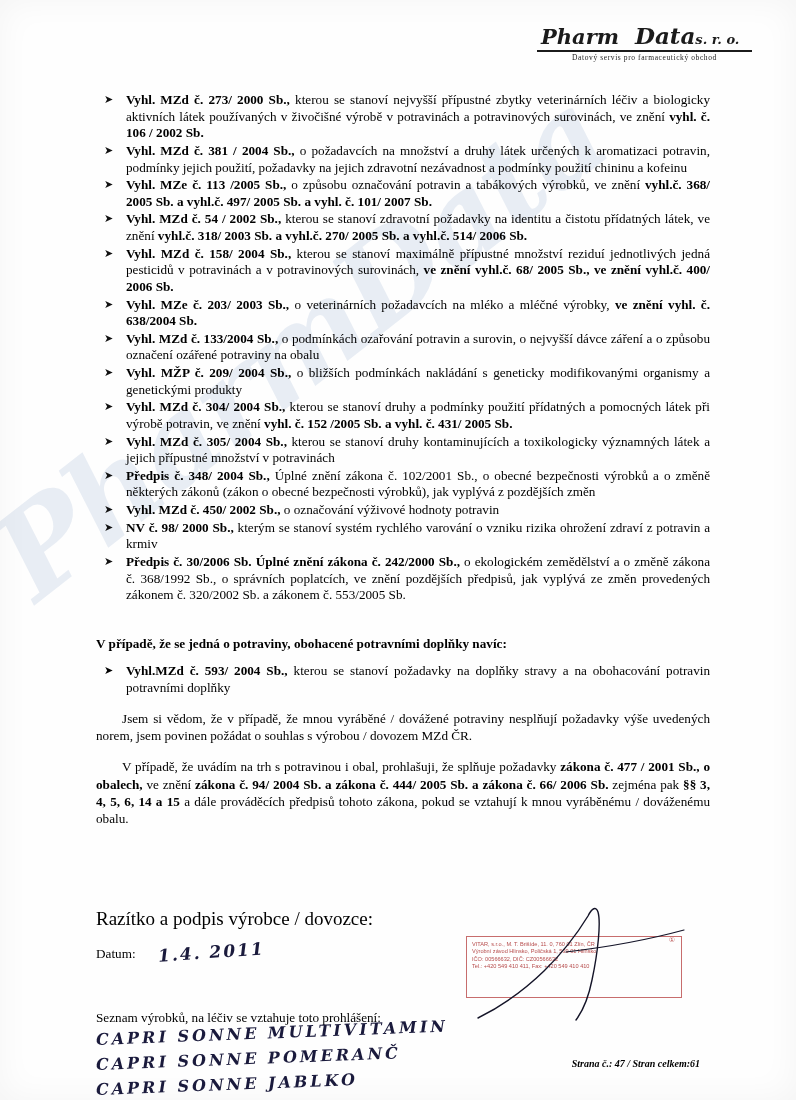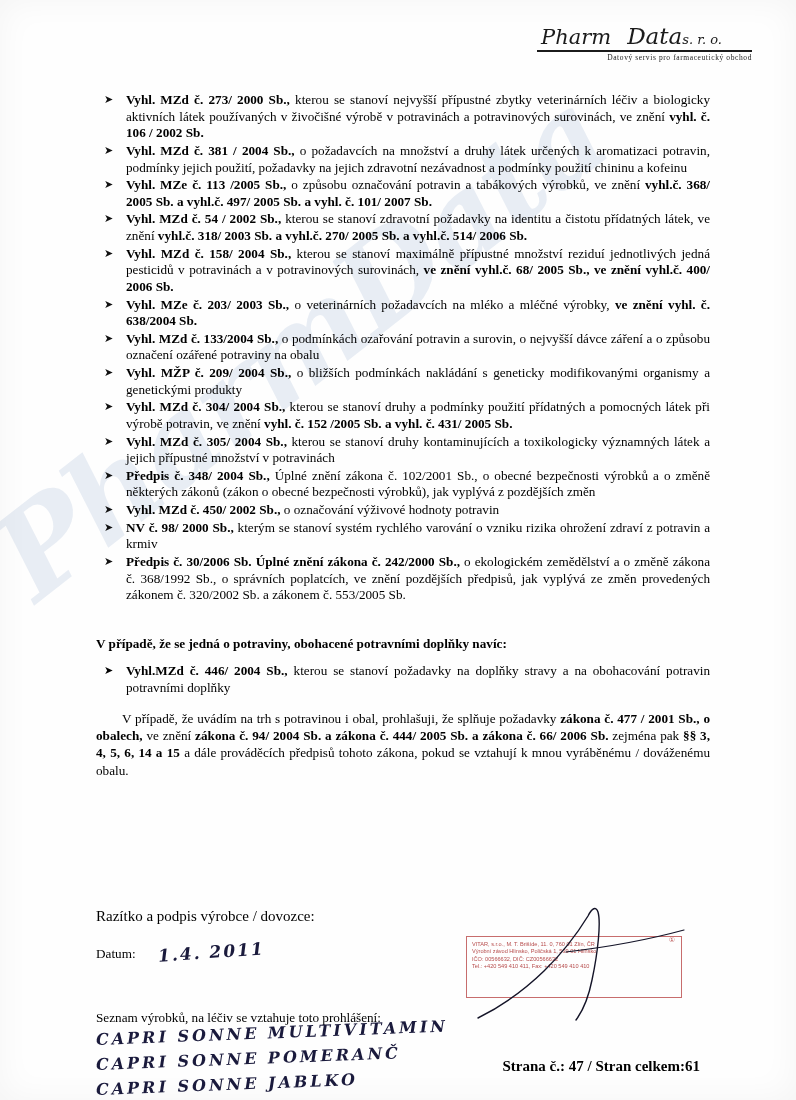--- a/index.html
+++ b/index.html
@@ -58,21 +58,21 @@
     position: absolute;
     right: 44px;
     top: 24px;
     width: 215px;
     text-align: center;
     z-index: 3;
   }
   .logo-main {
     font-family: "DejaVu Serif", serif;
     font-style: italic;
-    font-weight: normal;
+    font-weight: bold;
     font-size: 21px;
     color: #1b1b1b;
     line-height: 1.05;
     letter-spacing: 0px;
     text-align: left;
     padding-left: 4px;
   }
   .logo-main .word2 {
     display: inline-block;
     margin-left: 16px;
@@ -85,21 +85,21 @@
   .logo-rule {
     margin: 2px 0 1px 0;
     height: 2px;
     background: #1b1b1b;
   }
   .logo-sub {
     font-family: "Liberation Serif", serif;
     font-size: 7.5px;
     letter-spacing: 0.6px;
     color: #222;
-    text-align: right;
+    text-align: center;
   }
 
   
   .content {
     position: absolute;
     left: 96px;
     top: 92px;
     width: 614px;
     z-index: 2;
   }
@@ -156,21 +156,21 @@
     left: 8px;
     top: 1px;
     font-size: 11px;
   }
 
   
   .sig-label {
     position: absolute;
     left: 96px;
     top: 908px;
-    font-size: 15px;
+    font-size: 19px;
     z-index: 2;
   }
   .date-row {
     position: absolute;
     left: 96px;
     top: 942px;
     font-size: 13.2px;
     z-index: 2;
   }
   .hand {
@@ -244,21 +244,22 @@
     width: 230px;
     height: 130px;
     z-index: 3;
     pointer-events: none;
   }
 
   .footer-note {
     position: absolute;
     right: 96px;
     top: 1058px;
-    font-size: 15px;
+    font-size: 10px;
+    font-style: italic;
     font-weight: bold;
     z-index: 2;
   }
 </style>
 </head>
 <body>
 
 <div class="page">
 
   <div class="watermark">
@@ -287,23 +288,24 @@
       <li><span class="arrow">➤</span><b>Vyhl. MZd č. 305/ 2004 Sb.,</b><span> kterou se stanoví druhy kontaminujících a toxikologicky významných látek a jejich přípustné množství v potravinách</span><b></b></li>
       <li><span class="arrow">➤</span><b>Předpis č. 348/ 2004 Sb.,</b><span> Úplné znění zákona č. 102/2001 Sb., o obecné bezpečnosti výrobků a o změně některých zákonů (zákon o obecné bezpečnosti výrobků), jak vyplývá z pozdějších změn</span><b></b></li>
       <li><span class="arrow">➤</span><b>Vyhl. MZd č. 450/ 2002 Sb.,</b><span> o označování výživové hodnoty potravin</span><b></b></li>
       <li><span class="arrow">➤</span><b>NV č. 98/ 2000 Sb.,</b><span> kterým se stanoví systém rychlého varování o vzniku rizika ohrožení zdraví z potravin a krmiv</span><b></b></li>
       <li><span class="arrow">➤</span><b>Předpis č. 30/2006 Sb. Úplné znění zákona č. 242/2000 Sb.,</b><span> o ekologickém zemědělství a o změně zákona č. 368/1992 Sb., o správních poplatcích, ve znění pozdějších předpisů, jak vyplývá ze změn provedených zákonem č. 320/2002 Sb. a zákonem č. 553/2005 Sb.</span><b></b></li>
     </ul>
 
     <div class="section-heading">V případě, že se jedná o potraviny, obohacené potravními doplňky navíc:</div>
 
     <ul class="sub-list">
-      <li><span class="arrow">➤</span><b>Vyhl.MZd č. 446/ 2004 Sb.,</b><span> kterou se stanoví požadavky na doplňky stravy a na obohacování potravin potravními doplňky</span></li>
+      <li><span class="arrow">➤</span><b>Vyhl.MZd č. 593/ 2004 Sb.,</b><span> kterou se stanoví požadavky na doplňky stravy a na obohacování potravin potravními doplňky</span></li>
     </ul>
 
+    <p class="para">Jsem si vědom, že v případě, že mnou vyráběné / dovážené potraviny nesplňují požadavky výše uvedených norem, jsem povinen požádat o souhlas s výrobou / dovozem MZd ČR.</p>
 
     <p class="para"><span>V případě, že uvádím na trh s potravinou i obal, prohlašuji, že splňuje požadavky </span><b>zákona č. 477 / 2001 Sb., o obalech,</b><span> ve znění </span><b>zákona č. 94/ 2004 Sb. a zákona č. 444/ 2005 Sb. a zákona č. 66/ 2006 Sb.</b><span> zejména pak </span><b>§§ 3, 4, 5, 6, 14 a 15</b><span> a dále prováděcích předpisů tohoto zákona, pokud se vztahují k mnou vyráběnému / dováženému obalu.</span></p>
   </div>
 
   <div class="sig-label">Razítko a podpis výrobce / dovozce:</div>
 
   <div class="date-row">
     <span>Datum:</span><span class="hand date-value">1.4. 2011</span>
   </div>
 

